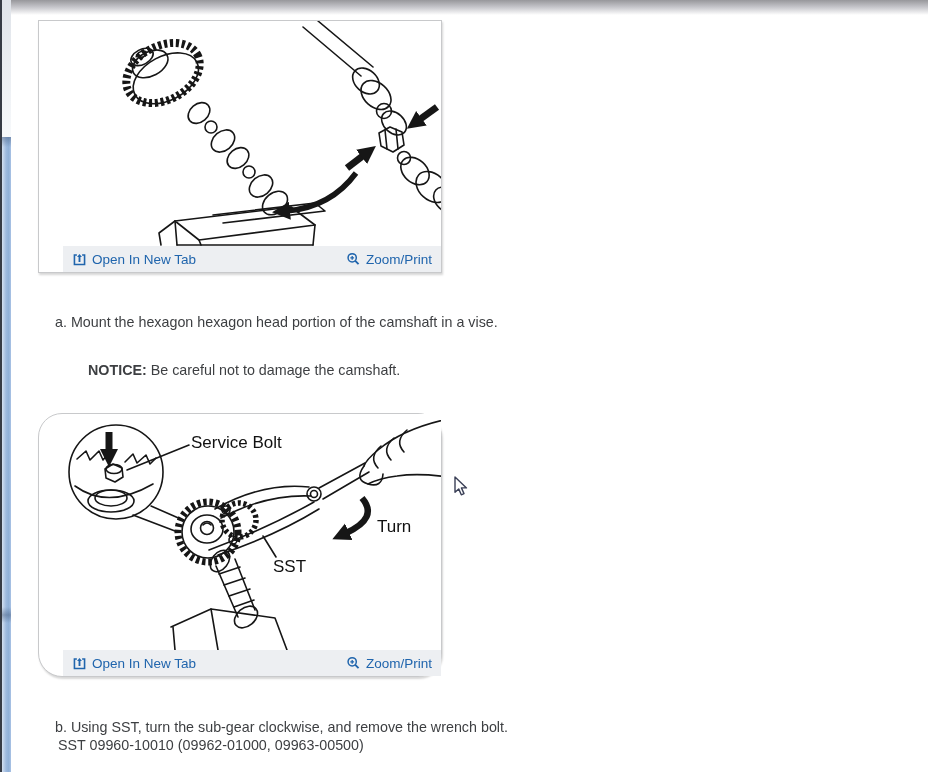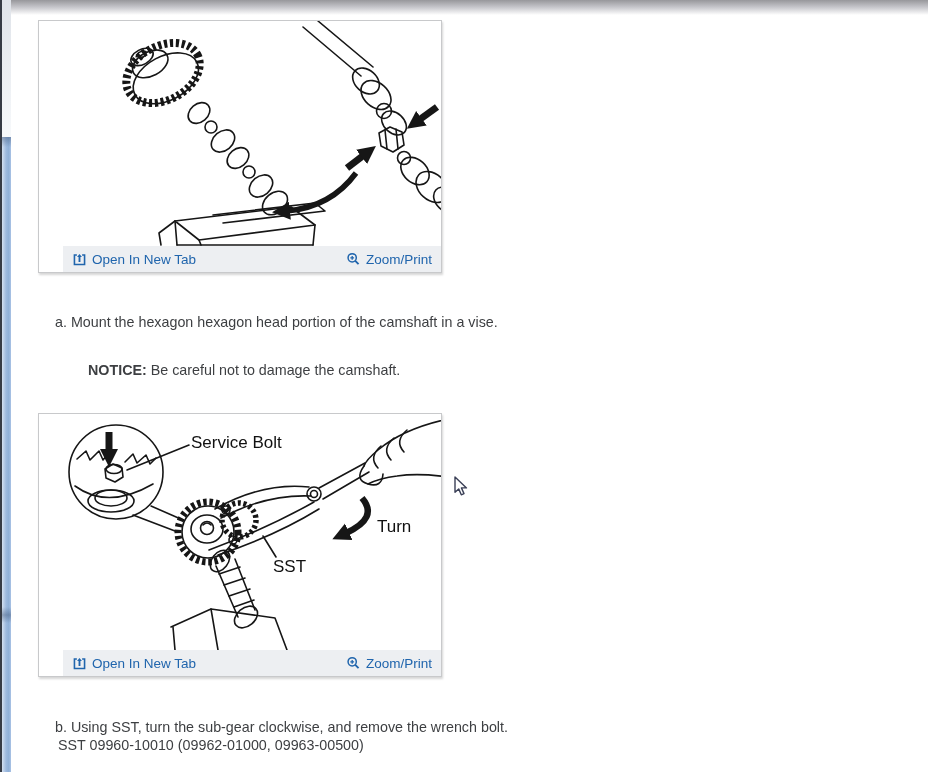--- a/index.html
+++ b/index.html
@@ -27,21 +27,21 @@
     background:linear-gradient(to bottom,rgba(47,70,105,0),rgba(47,70,105,.38),rgba(47,70,105,0));}
 
   
   .figure-box{
     position:absolute;left:38px;width:404px;
     background:#ffffff;border:1px solid #c8c9cb;
     box-shadow:1px 2px 2px rgba(0,0,0,.16);
     display:flex;flex-direction:column;box-sizing:border-box;padding-left:24px;
   }
   #figure1{top:20px;height:253px;}
-  #figure2{top:413px;height:264px;}
+  #figure2{top:413px;height:264px;border-radius:24px;}
   .fig-canvas{flex:1 1 auto;position:relative;background:#fff;overflow:hidden;}
   .fig-canvas svg{display:block;}
   .fig-footer{
     flex:0 0 26px;height:26px;background:#edeff2;
     display:flex;align-items:center;justify-content:space-between;
     padding:0 9px;
   }
   .fig-link{
     display:flex;align-items:center;gap:5px;
     color:#2065ad;font-size:13.5px;cursor:pointer;text-decoration:none;

